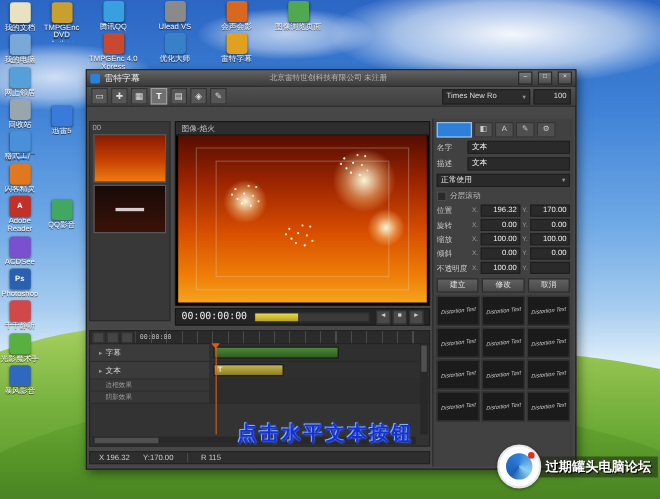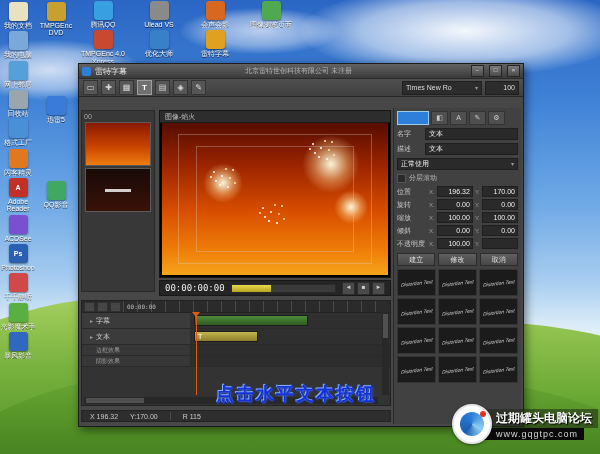--- a/index.html
+++ b/index.html
@@ -566,17 +566,16 @@
     </div>
 
   </div>
 
   <div class="overlay-tip">点击水平文本按钮</div>
 
   <div class="wm">
     <div class="wm-logo"></div>
     <div class="wm-text">
       <span class="wm-title">过期罐头电脑论坛</span>
-      <span class="wm-url">www.gqgtpc.com</span>
     </div>
   </div>
 
 </div>
 
 </body></html>

